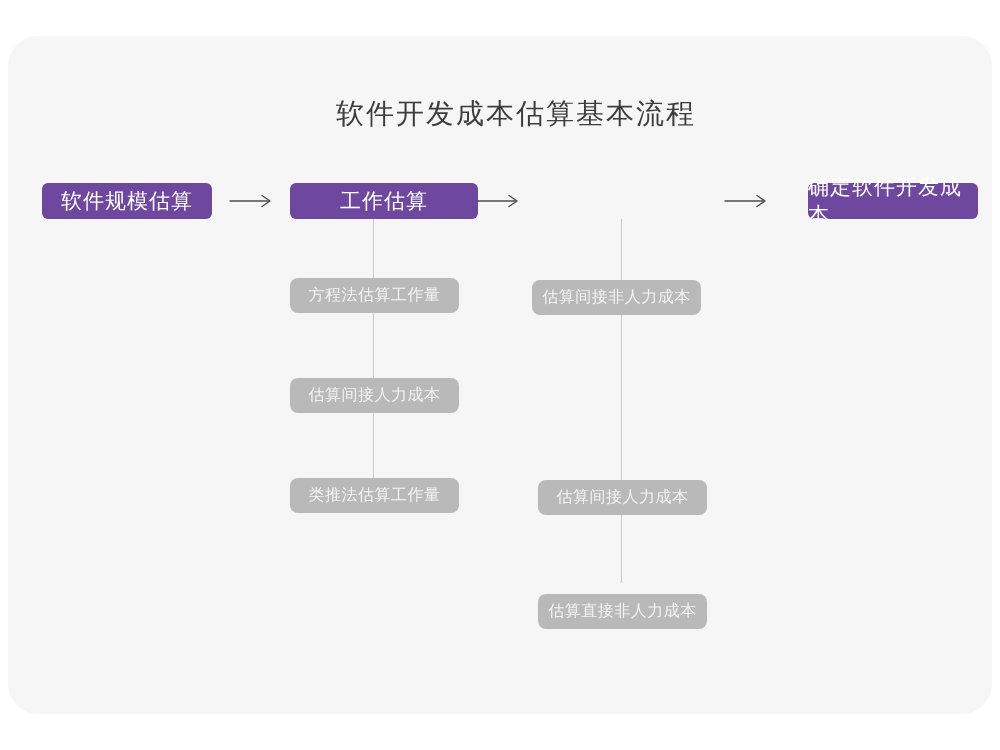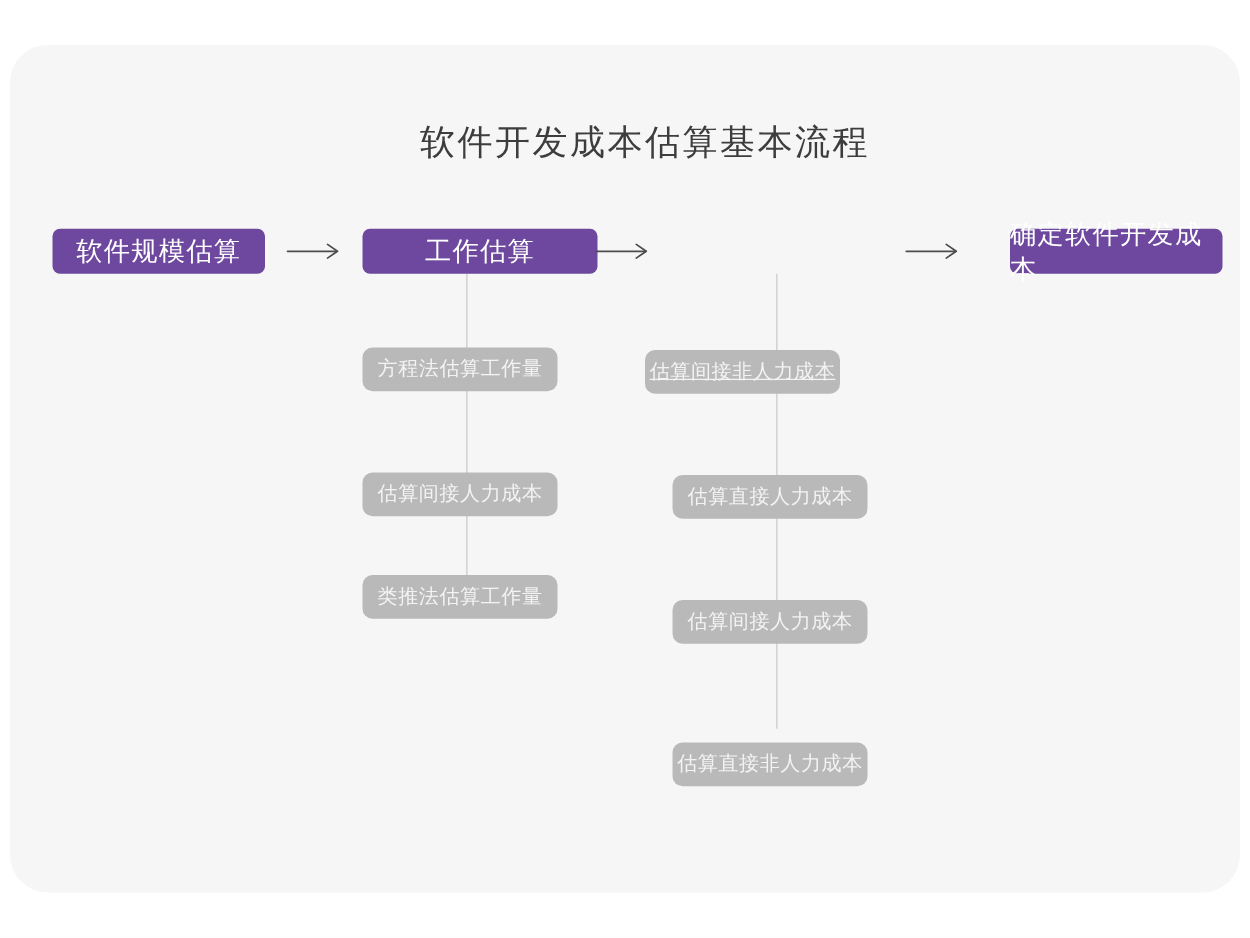--- a/index.html
+++ b/index.html
@@ -18,21 +18,21 @@
     font-family:"Liberation Sans","DejaVu Sans",sans-serif;}
   .page{position:relative;width:1000px;height:750px;overflow:hidden;}
   .panel{position:absolute;left:8px;top:36px;width:984px;height:678px;
     background:var(--panel-bg);border-radius:30px;}
   .title{position:absolute;left:16px;top:95px;width:1000px;text-align:center;
     font-size:28px;font-weight:500;letter-spacing:2px;color:var(--title-color);}
   .stage{position:absolute;width:170px;height:36px;border-radius:6px;
     background:var(--stage-purple);color:var(--box-text);
     display:flex;align-items:center;justify-content:center;
     font-size:21px;letter-spacing:1px;}
-  .substep{position:absolute;width:156px;height:35px;border-radius:8px;
+  .substep{position:absolute;width:169px;height:35px;border-radius:8px;
     background:var(--substep-gray);color:var(--substep-text);
     display:flex;align-items:center;justify-content:center;
     font-size:16px;letter-spacing:0.5px;}
   .vline{position:absolute;width:1px;background:var(--connector-gray);}
   .arrow{position:absolute;stroke:var(--arrow-gray);fill:none;stroke-width:1.4;
     stroke-linecap:round;stroke-linejoin:round;}
   
   .stage-1{left:42px;top:183px;}
   .stage-2{left:290px;top:183px;width:188px;}
   .stage-3{left:538px;top:183px;width:169px;}
@@ -40,23 +40,23 @@
   
   .arrow-1{left:229px;top:193px;}
   .arrow-2{left:476px;top:193px;}
   .arrow-3{left:724px;top:193px;}
   
   .vline-a{left:373px;top:219px;height:262px;}
   .vline-b{left:621px;top:219px;height:364px;}
   
   .sub-a1{left:290px;top:278px;}
   .sub-a2{left:290px;top:378px;}
-  .sub-a3{left:290px;top:460px;font-family:Liberation Mono, monospace;}
+  .sub-a3{left:290px;top:478px;font-family:Liberation Mono, monospace;}
   
-  .sub-b1{left:516px;top:280px;text-decoration:underline;}
+  .sub-b1{left:532px;top:280px;}
   .sub-b2{left:538px;top:380px;}
   .sub-b3{left:538px;top:480px;}
   .sub-b4{left:538px;top:594px;}
 </style>
 </head>
 <body>
 
 <div class="page">
   <div class="panel"></div>
 
@@ -80,16 +80,15 @@
   <svg class="arrow arrow-3" width="44" height="16" viewBox="0 0 44 16">
     <line x1="1" y1="8" x2="40" y2="8"></line>
     <polyline points="33,2.5 41,8 33,13.5"></polyline>
   </svg>
 
   <div class="substep sub-a1">方程法估算工作量</div>
   <div class="substep sub-a2">估算间接人力成本</div>
   <div class="substep sub-a3">类推法估算工作量</div>
 
   <div class="substep sub-b1">估算间接非人力成本</div>
-  <div class="substep sub-b2">估算直接人力成本</div>
   <div class="substep sub-b3">估算间接人力成本</div>
   <div class="substep sub-b4">估算直接非人力成本</div>
 </div>
 
 </body></html>

